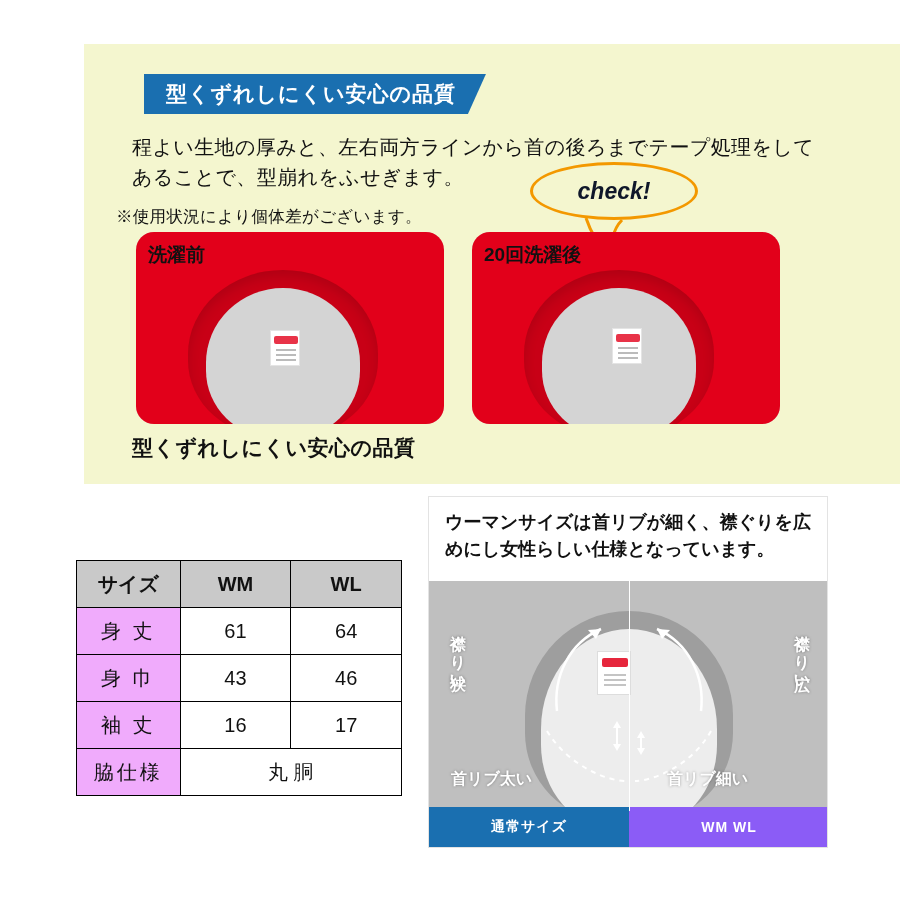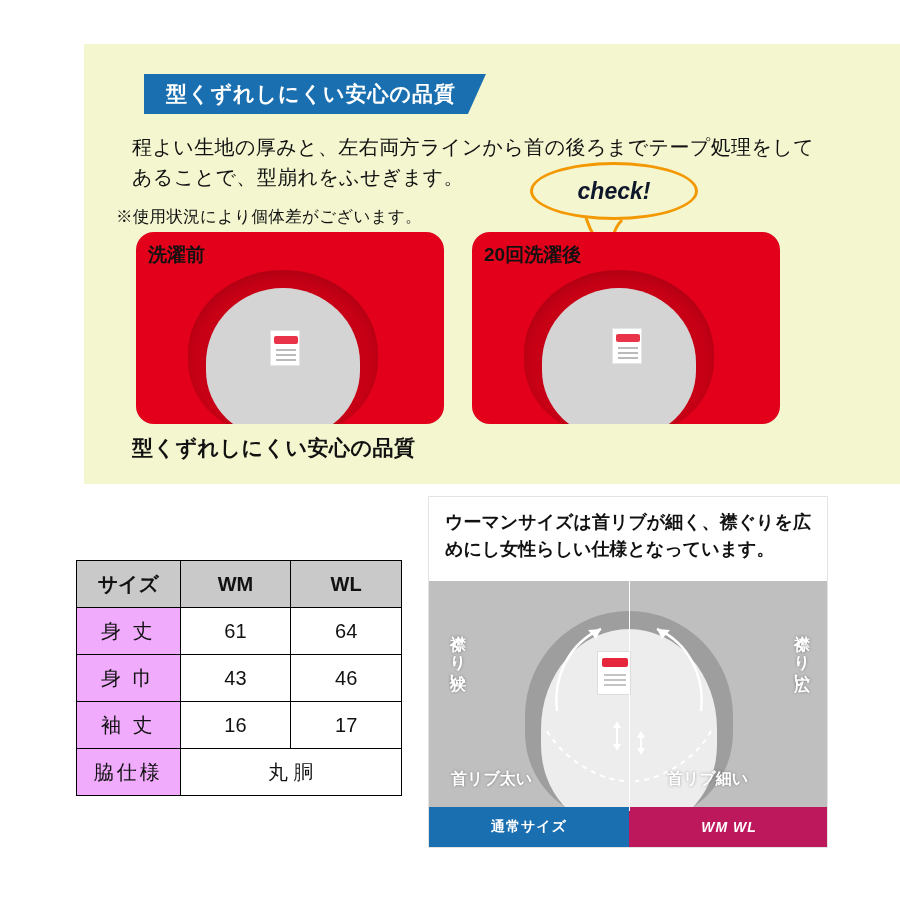--- a/index.html
+++ b/index.html
@@ -255,21 +255,21 @@
     width: 400px; height: 40px;
     display: flex;
   }
   .bottom-bar .seg {
     flex: 1;
     display: flex; align-items: center; justify-content: center;
     color: #fff; font-size: 14px; font-weight: bold;
     letter-spacing: 1px;
   }
   .seg.normal { background: #1a6fb0; }
-  .seg.wm { background: #be185d; font-style: italic; }
+  .seg.wm { background: #8b5cf6; }
 </style>
 </head>
 <body>
 
 <div class="page">
 
   <div class="quality-panel">
 
     <div class="ribbon">
       <span>型くずれしにくい安心の品質</span>

